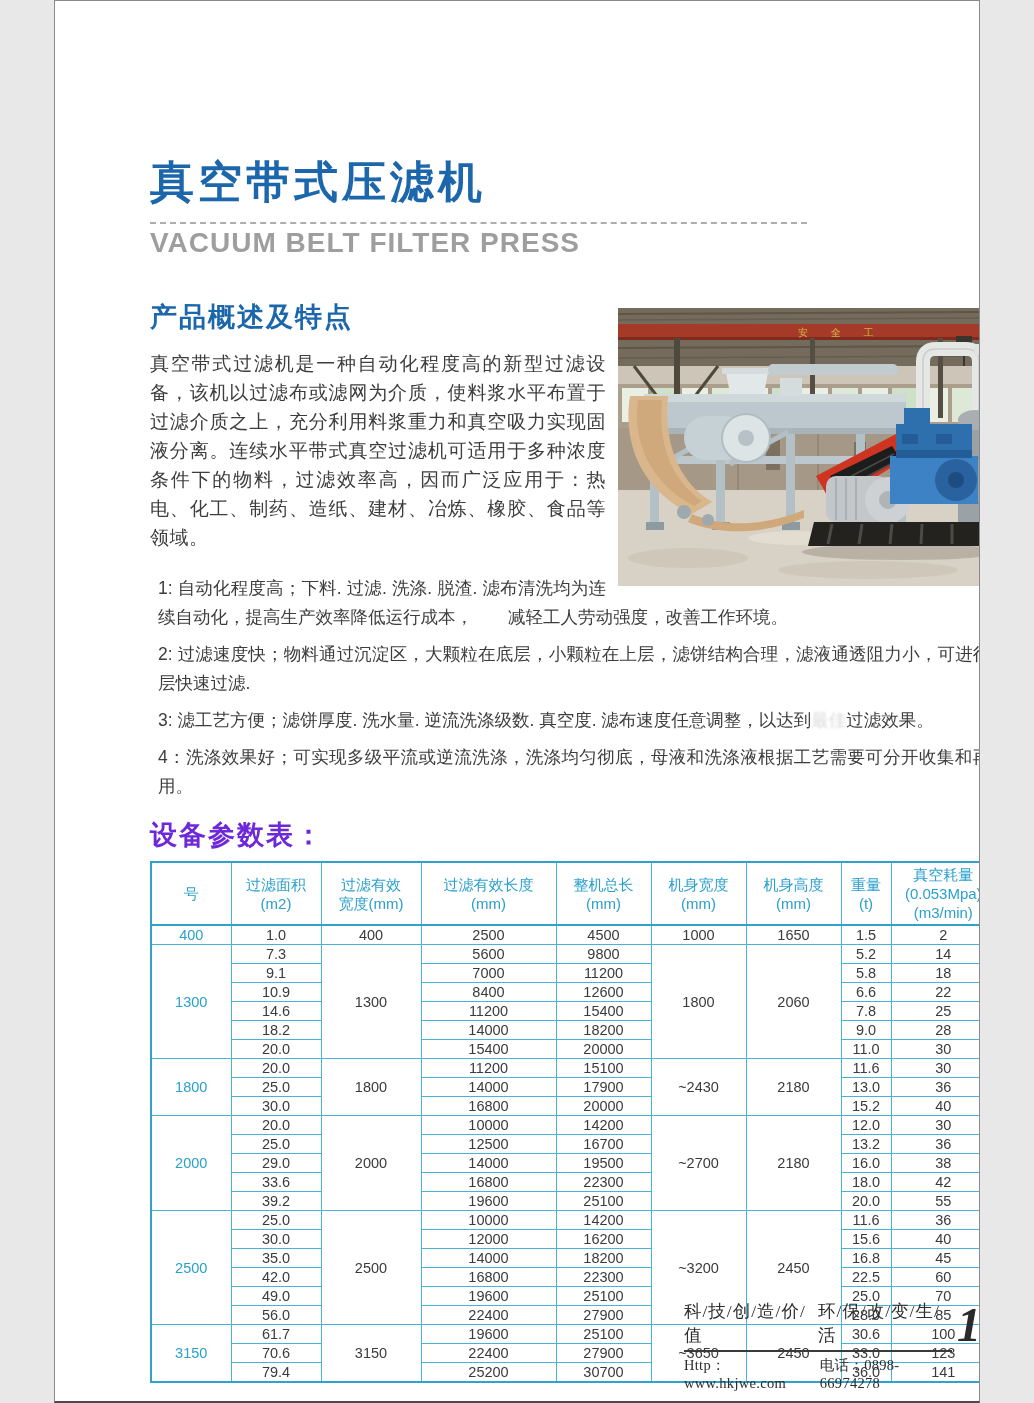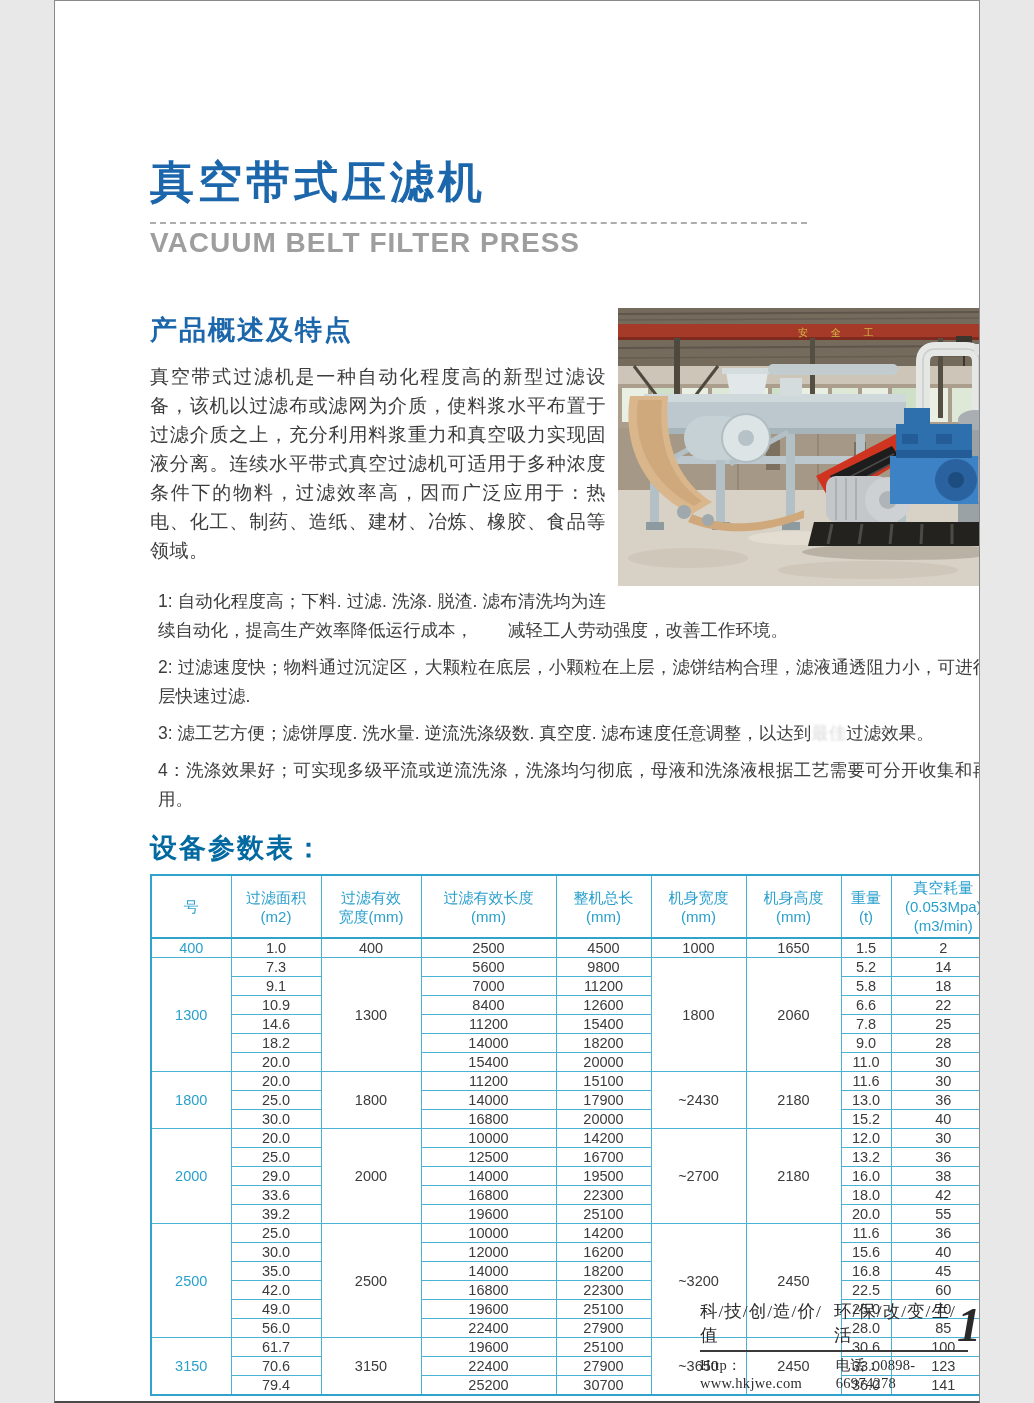--- a/index.html
+++ b/index.html
@@ -28,35 +28,35 @@
   .content {
     position:absolute; left:95px; top:298px; width:866px;
   }
   .photo-wrap {
     float:right; width:374px; height:278px;
     margin:9px 24px 14px 12px;
     background:#ef4444; overflow:hidden;
   }
   .photo-wrap svg { display:block; }
   h2.section-heading {
-    margin:13px 0 14px 0; font-size:27px; font-weight:bold; color:#1c67ab;
+    margin:0 0 14px 0; font-size:27px; font-weight:bold; color:#1c67ab;
     letter-spacing:2px;
   }
   .overview-text {
     margin:0; font-size:19px; line-height:29px; color:#3d3d3d;
     text-align:justify; letter-spacing:0.5px;
   }
   .features { margin-top:22px; }
   .features p {
     margin:8px; font-size:17.5px; line-height:29px; color:#3d3d3d;
     text-align:justify;
   }
   .blur-text { opacity:0.2; filter:blur(1px); }
   
-  h2.params-heading { margin:16px 0 8px 0; font-size:27px; font-weight:bold; color:#0369a1; letter-spacing:2px; clear:both; }
+  h2.params-heading { margin:16px 0 8px 0; font-size:27px; font-weight:bold; color:#6d28d9; letter-spacing:2px; clear:both; }
   table.ptable {
     border-collapse:collapse; table-layout:fixed; width:845px;
     border:2px solid #2fa3cc; background:#fff;
   }
   table.ptable th, table.ptable td {
     border:1px solid #49b2d5; text-align:center; vertical-align:middle;
     overflow:hidden;
   }
   table.ptable th {
     color:#2aa0cd; font-weight:normal; font-size:15px; line-height:19px;
@@ -65,21 +65,21 @@
   }
   table.ptable td {
     font-size:14.5px; color:#3b3b3b; height:18px; padding:0 1px; line-height:18px;
   }
   table.ptable td.model { color:#2aa0cd; }
   table.ptable tr.sub td { border-top:1px solid #93d5e9; }
   table.ptable tr.group-start td { border-top:1px solid #2fa3cc; }
   
   .footer {
     position:absolute; left:629px; top:1298px; width:268px;
-    font-family:"Liberation Serif", serif; color:#2c2c2c;margin-left:16px;
+    font-family:"Liberation Serif", serif; color:#2c2c2c;
   }
   .footer .slogan-line { display:flex; justify-content:space-between; font-size:17.5px; letter-spacing:1px; }
   .footer .footer-rule { border-top:2px solid #3a3a3a; margin-top:3px; }
   .footer .contact-line { display:flex; justify-content:flex-end; font-size:14.5px; margin-top:4px; letter-spacing:0.3px; }
   .page-number {
     position:absolute; left:902px; top:1296px;
     font-family:"Liberation Serif", serif; font-style:italic; font-weight:bold;
     font-size:48px; color:#2a2a2a; letter-spacing:2px;
   }
 </style>

